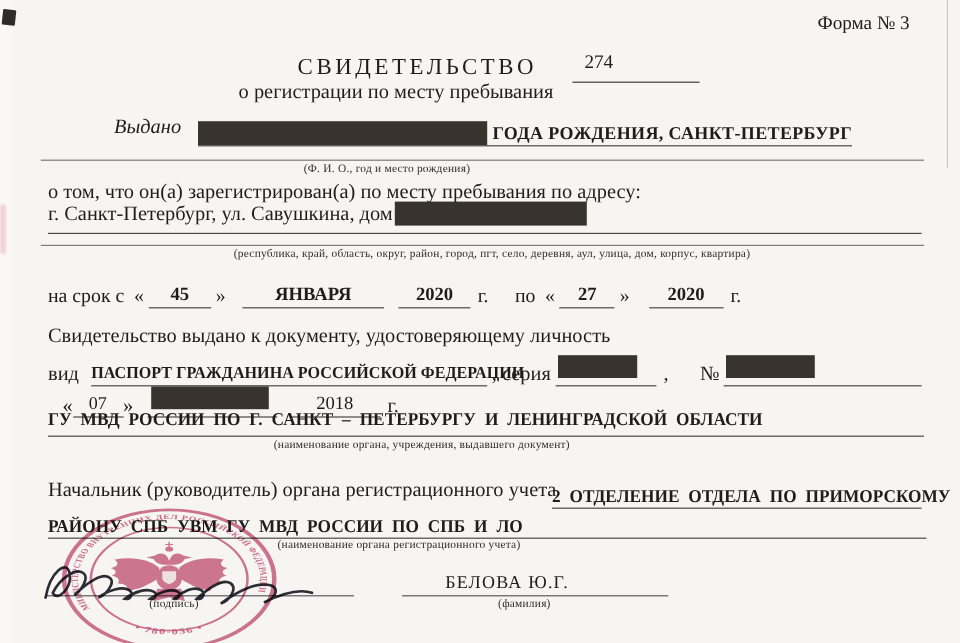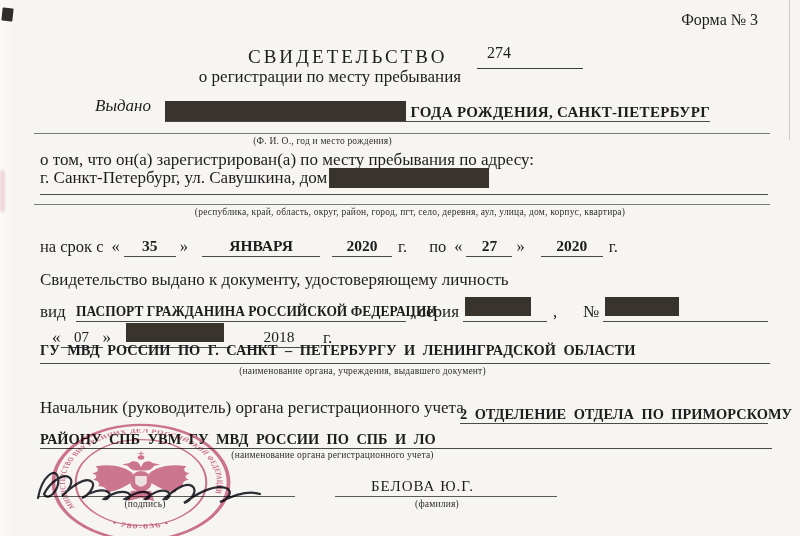--- a/index.html
+++ b/index.html
@@ -52,21 +52,21 @@
   .series-bar { width:66px; height:19px; margin-left:2px; }
   .number-bar { width:74px; height:19px; margin-left:2px; }
 
   .date-row { top:322px; left:40px; width:430px; height:26px; display:flex; align-items:flex-end; font-size:17px; white-space:nowrap; }
   .slot-month-bar { width:108px; margin-left:12px; text-align:left; }
   .month-bar { width:98px; height:19px; margin-left:3px; }
   .slot-year2018 { width:76px; margin-left:10px; font-weight:normal; font-size:15.5px; }
 
   .issuer-line { top:341px; left:40px; right:30px; height:22px; border-bottom:1px solid #4a4a4a; }
   .issuer-text { font-weight:bold; font-size:15px; word-spacing:4px; }
-  .caption-issuer { top:366px; left:115px; width:495px; text-align:center; }
+  .caption-issuer { top:366px; left:104px; width:495px; text-align:center; }
 
   .head-label { top:398px; left:40px; font-size:17px; }
   .head-value1 { top:400px; left:460px; right:32px; height:23px; border-bottom:1px solid #4a4a4a; display:flex; align-items:flex-end; }
   .head-value1 span, .head-value2 span { font-weight:bold; font-size:15px; word-spacing:4px; }
   .head-value2 { top:426px; left:40px; right:28px; height:22px; border-bottom:1px solid #4a4a4a; display:flex; align-items:flex-end; }
   .caption-head { top:450px; left:125px; width:415px; text-align:center; }
 
   .sig-line { top:496px; left:38px; width:257px; border-top:1px solid #5a5a5a; }
   .caption-sign { top:499px; left:85px; width:120px; text-align:center; }
   .surname { top:478px; left:320px; width:205px; text-align:center; font-size:15px; letter-spacing:1px; }
@@ -110,21 +110,21 @@
   <div class="abs address-field">
     <span class="address-text">г. Санкт-Петербург, ул. Савушкина, дом</span>
     <span class="bar addr-bar"></span>
   </div>
   <div class="abs rule rule-addr"></div>
   <div class="abs caption caption-addr">(республика, край, область, округ, район, город, пгт, село, деревня, аул, улица, дом, корпус, квартира)</div>
 
   <div class="abs period-row">
     <span>на срок с</span>
     <span class="q">«</span>
-    <span class="slot" style="width:52px">35</span>
+    <span class="slot" style="width:52px">45</span>
     <span class="q2">»</span>
     <span class="slot" style="width:118px;margin-left:10px">ЯНВАРЯ</span>
     <span class="slot" style="width:60px;margin-left:12px">2020</span>
     <span class="g-suffix">г.</span>
     <span style="margin-left:22px">по</span>
     <span class="q">«</span>
     <span class="slot" style="width:46px">27</span>
     <span class="q2">»</span>
     <span class="slot" style="width:62px;margin-left:12px">2020</span>
     <span class="g-suffix">г.</span>

